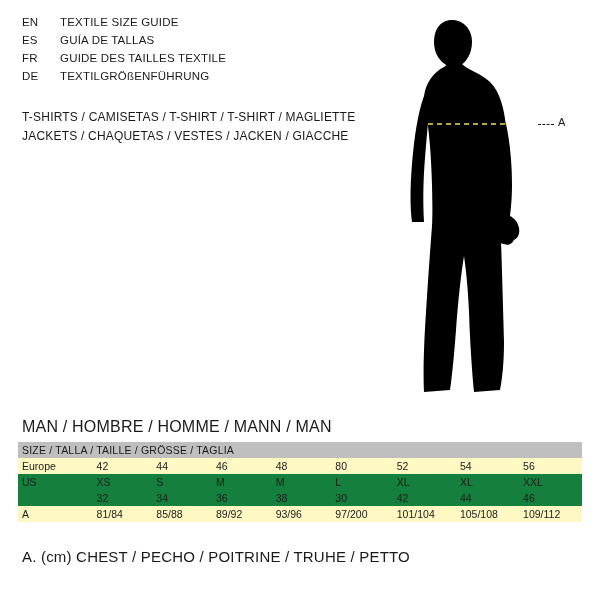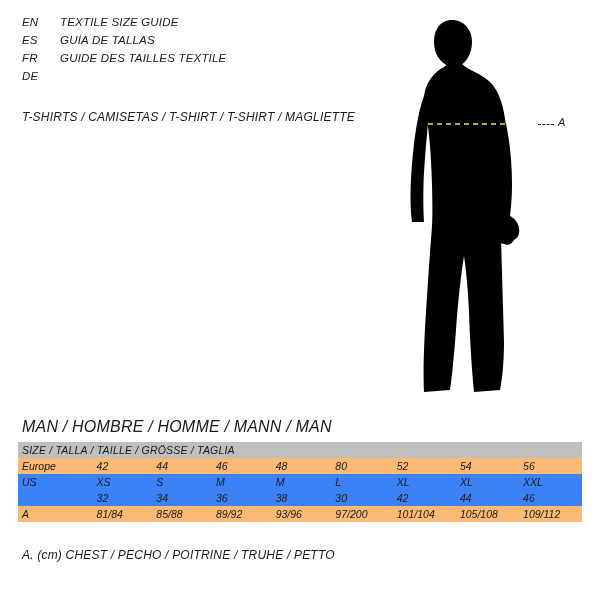--- a/index.html
+++ b/index.html
@@ -12,21 +12,20 @@
     height: 600px;
     font-family: "Liberation Sans", sans-serif;
     color: #1a1a1a;
     position: relative;
     overflow: hidden;
   }
   .page {
     position: relative;
     width: 584px;
     height: 600px;
-    font-style: italic;
   }
 
   
   .lang-block {
     position: absolute;
     left: 22px;
     top: 16px;
     width: 340px;
   }
   .lang-row {
@@ -112,37 +111,37 @@
     text-align: left;
     white-space: nowrap;
   }
   tr.head-row td {
     background: #bfbfbf;
     font-size: 10.5px;
     letter-spacing: 0.2px;
     margin-left: 16px;
   }
   tr.shade td {
-    background: #3b82f6;
+    background: #15803d;
   }
   tr.plain td {
-    background: #fdba74;
+    background: #fef9c3;
   }
   td.label-col {
     width: 86px;
   }
   td.val-col {
     width: 68px;
   }
 
   .footnote {
     position: absolute;
     left: 22px;
     top: 548px;
-    font-size: 12px;
+    font-size: 15px;
     letter-spacing: 0.2px;
     color: #1a1a1a;
   }
 </style>
 </head>
 <body>
 
 <div class="page">
 
   <div class="lang-block">
@@ -153,25 +152,27 @@
     <div class="lang-row">
       <span class="lang-code">ES</span>
       <span class="lang-text">GUÍA DE TALLAS</span>
     </div>
     <div class="lang-row">
       <span class="lang-code">FR</span>
       <span class="lang-text">GUIDE DES TAILLES TEXTILE</span>
     </div>
     <div class="lang-row">
       <span class="lang-code">DE</span>
+      <span class="lang-text">TEXTILGRÖßENFÜHRUNG</span>
     </div>
   </div>
 
   <div class="category-block">
     <div class="category-line">T-SHIRTS / CAMISETAS / T-SHIRT / T-SHIRT / MAGLIETTE</div>
+    <div class="category-line">JACKETS / CHAQUETAS / VESTES / JACKEN / GIACCHE</div>
   </div>
 
   <div class="figure-wrap">
     <svg class="figure-svg" width="210" height="390" viewBox="0 0 210 390">
       <g fill="#000000">
 
         <path d="M62 8 C74 8 82 18 82 30 C82 42 76 50 70 54 L58 54 C50 50 44 42 44 30 C44 18 50 8 62 8 Z"></path>
 
         <path d="M58 52
                  L72 52

